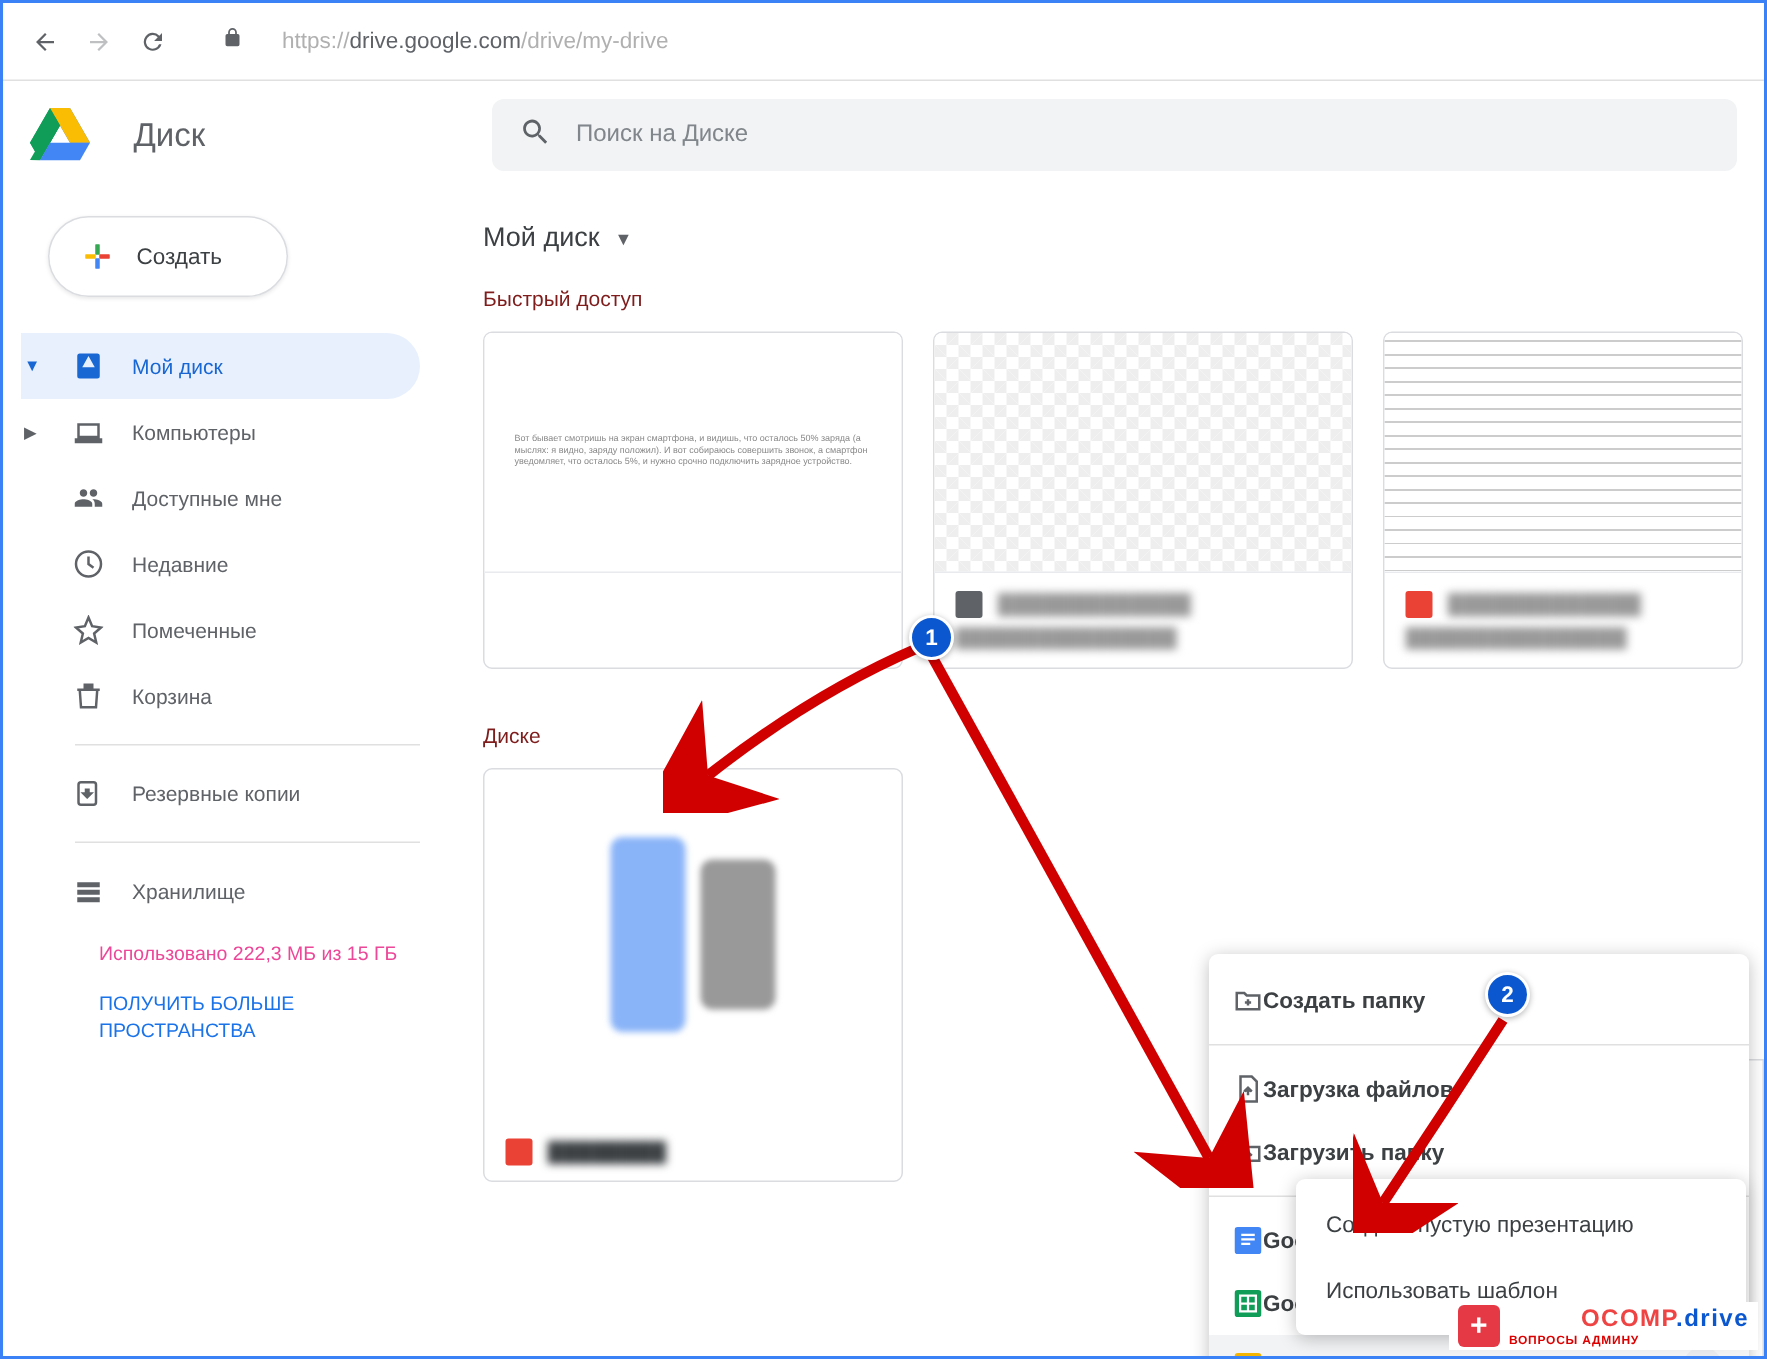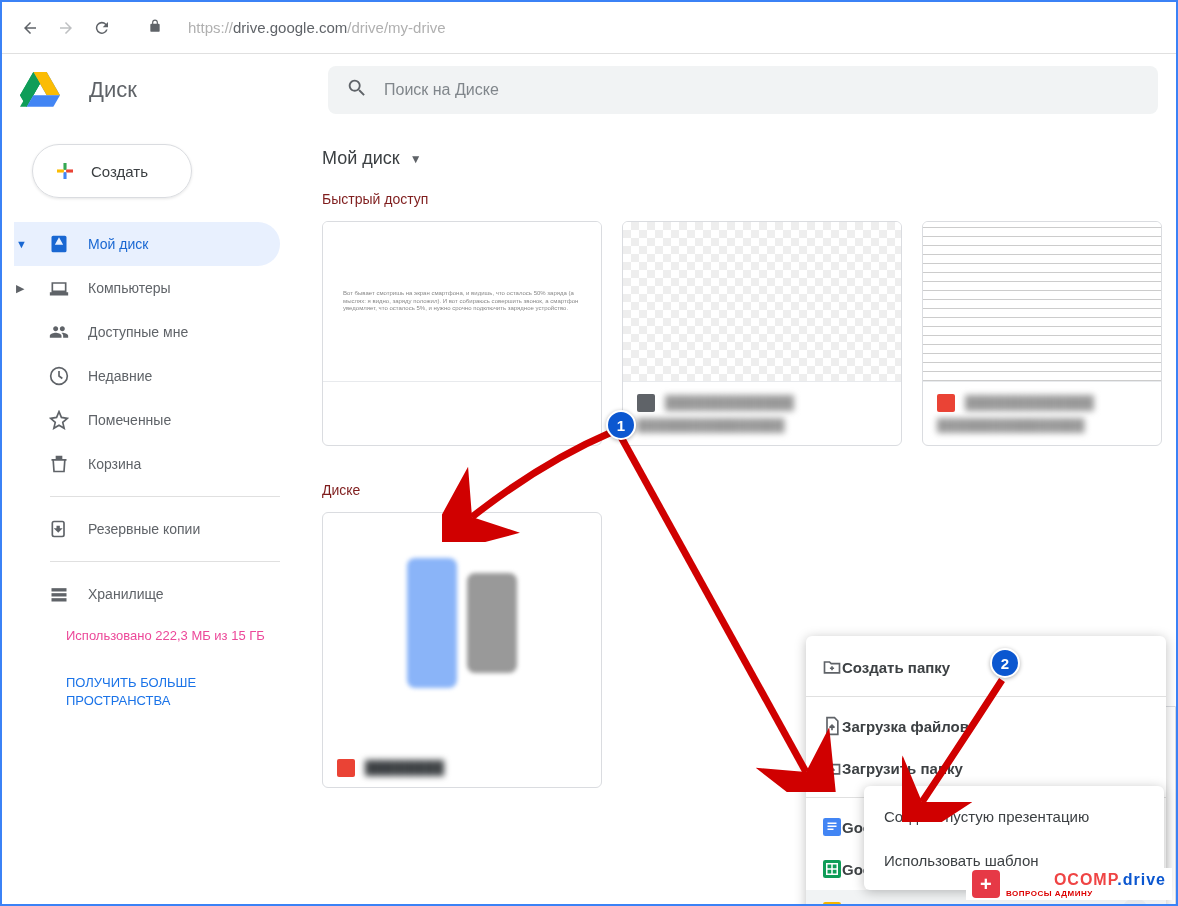--- a/index.html
+++ b/index.html
@@ -34,21 +34,21 @@
   .nav-item { display: flex; align-items: center; height: 44px; padding: 0 0 0 18px; gap: 18px; color: #5f6368; font-size: 14px; border-radius: 0 22px 22px 0; margin-right: 30px; cursor: pointer; position: relative; }
   .nav-item.selected { background: #e8f0fe; color: #1967d2; font-weight: 500; }
   .nav-item.selected .nav-icon svg { fill: #1967d2; }
   .nav-item .expand-caret { position: absolute; left: 2px; font-size: 11px; color: #5f6368; }
   .nav-item.selected .expand-caret { color: #1967d2; }
   .nav-icon { width: 22px; height: 22px; display: flex; align-items: center; justify-content: center; margin-left: 16px; }
   .nav-icon svg { fill: #5f6368; }
   .nav-sep { height: 1px; background: #e0e0e0; margin: 10px 30px 10px 36px; }
   .storage { padding: 10px 0 0 52px; margin-right: 30px; }
   .storage-used { font-size: 13px; color: #ec4899; line-height: 1.5; }
-  .storage-link { font-size: 13px; color: #1a73e8; font-weight: 500; text-transform: uppercase; margin-top: 28px; cursor: pointer; line-height: 1.4; }
+  .storage-link { font-size: 13px; color: #1a73e8; font-weight: 500; text-transform: uppercase; margin-top: 14px; cursor: pointer; line-height: 1.4; }
 
   
   .main { flex: 1; padding: 14px 0 0 6px; position: relative; overflow: hidden; }
   .breadcrumb { display: flex; align-items: center; gap: 6px; padding: 8px 0 16px 6px; font-size: 18px; color: #3c4043; cursor: pointer; }
   .chev-down { color: #5f6368; font-size: 12px; margin-left: 4px; }
   .section-title { font-size: 14px; color: #7f1d1d; padding: 6px 0 14px 6px; font-weight: 500; }
   .cards-row { display: flex; gap: 20px; padding-left: 6px; }
   .card { width: 280px; border: 1px solid #dadce0; border-radius: 6px; background: #fff; overflow: hidden; cursor: pointer; flex-shrink: 0; }
   .card-thumb { height: 160px; background: #fff; border-bottom: 1px solid #e8eaed; display: flex; align-items: center; justify-content: center; }
   .thumb-doc-text { font-size: 6px; color: #888; line-height: 1.3; padding: 0 20px; text-align: left; }

